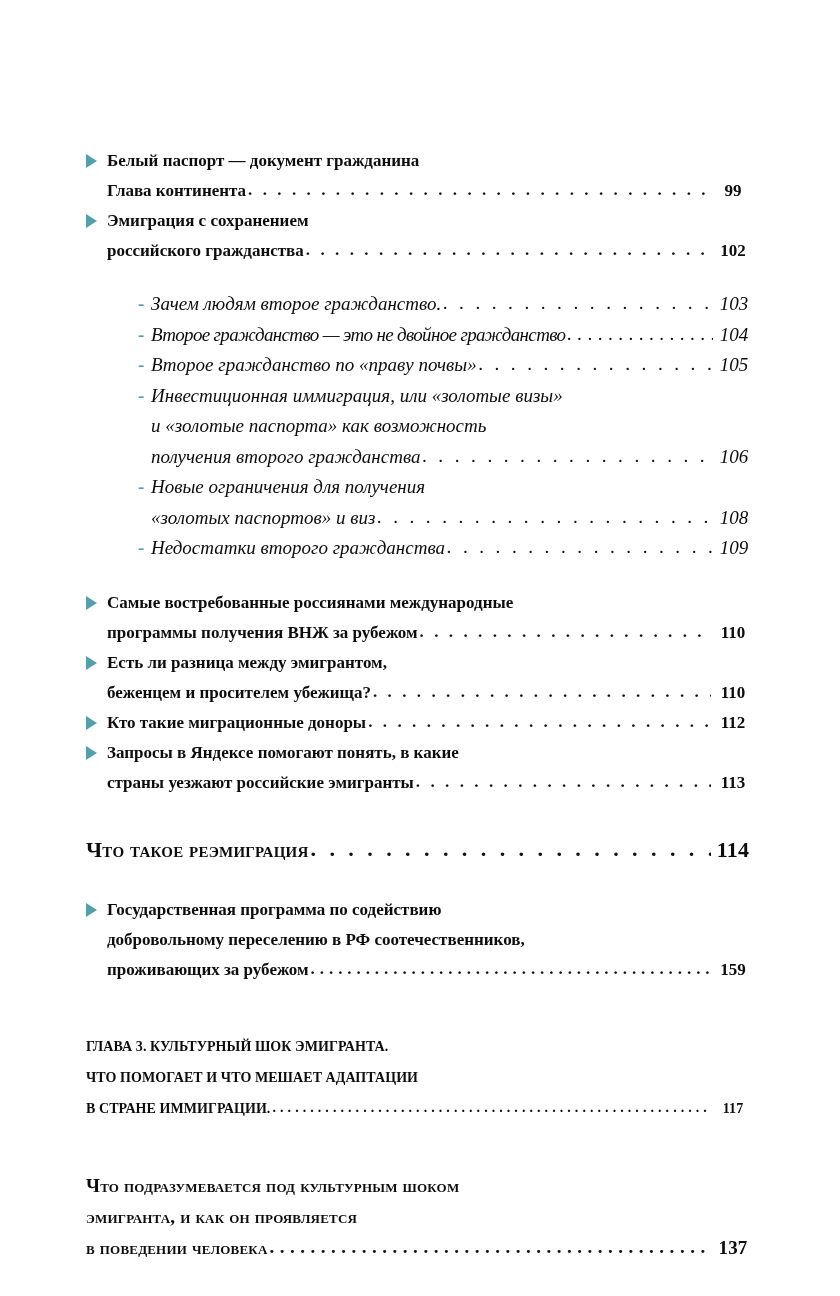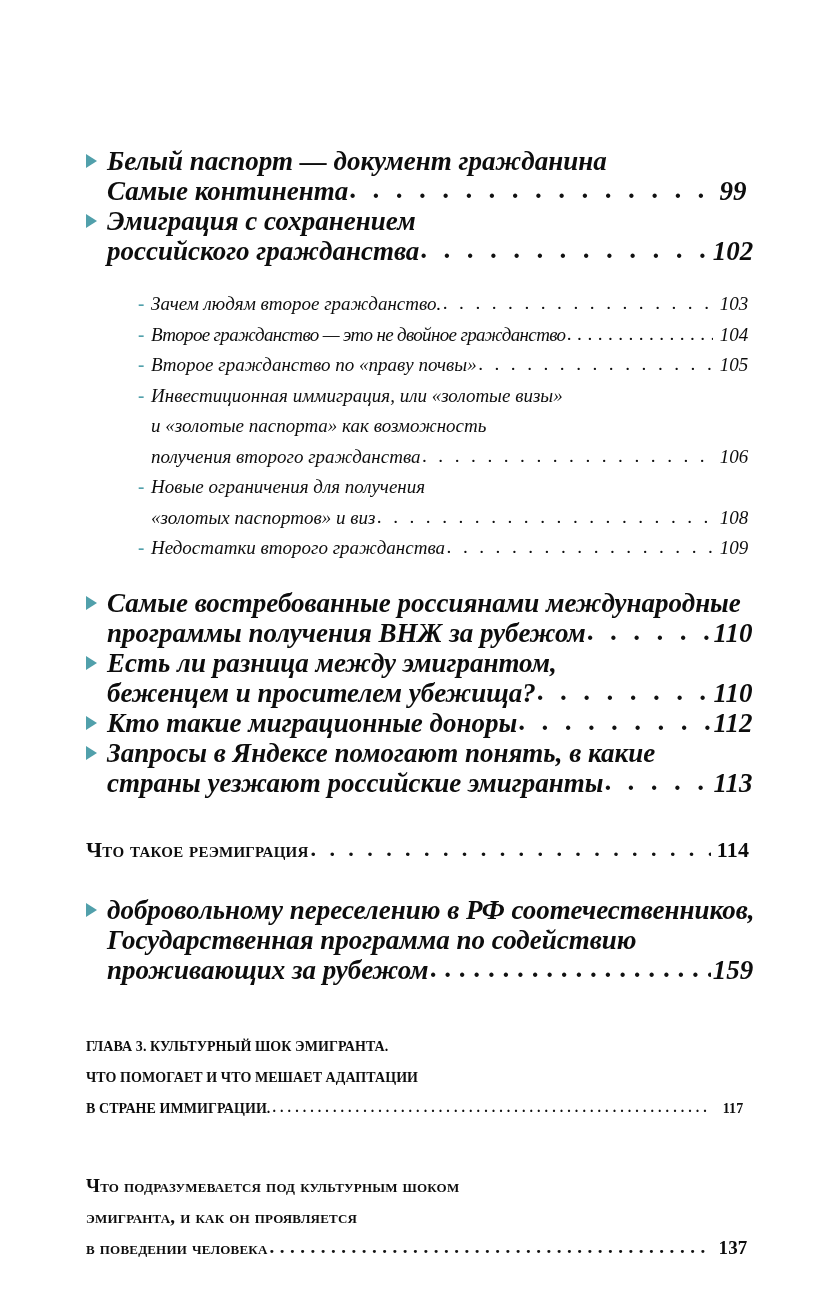--- a/index.html
+++ b/index.html
@@ -68,26 +68,25 @@
 
   .pnum {
     flex: 0 0 auto;
     text-align: center;
     white-space: pre;
   }
 
   
   .lvl1 {
     font-weight: bold;
-    font-size: 27px;
+    font-size: 17px;
     line-height: 30px;
     position: relative;
     padding-left: 21px;
     margin-bottom: 0;
-    font-style: italic;
   }
   .lvl1 .bullet {
     position: absolute;
     left: 0;
     top: 8px;
     width: 0;
     height: 0;
     border-top: 7px solid transparent;
     border-bottom: 7px solid transparent;
     border-left: 11px solid #51A0AB;
@@ -160,21 +159,21 @@
 
 <div class="page">
   <div class="toc">
 
     <div class="entry lvl1">
       <span class="bullet"></span>
       <div class="line">
         <span class="txt">Белый паспорт — документ гражданина</span>
       </div>
       <div class="line">
-        <span class="txt">Самые континента</span>
+        <span class="txt">Глава континента</span>
         <span class="leader"></span>
         <span class="pnum">99</span>
       </div>
     </div>
 
     <div class="entry lvl1">
       <span class="bullet"></span>
       <div class="line">
         <span class="txt">Эмиграция с сохранением</span>
       </div>
@@ -305,24 +304,24 @@
         <span class="leader"></span>
         <span class="pnum">114</span>
       </div>
     </div>
 
     <div class="gap-md"></div>
 
     <div class="entry lvl1">
       <span class="bullet"></span>
       <div class="line">
+        <span class="txt">Государственная программа по содействию</span>
+      </div>
+      <div class="line">
         <span class="txt">добровольному переселению в РФ соотечественников,</span>
-      </div>
-      <div class="line">
-        <span class="txt">Государственная программа по содействию</span>
       </div>
       <div class="line">
         <span class="txt">проживающих за рубежом</span>
         <span class="leader tight"></span>
         <span class="pnum">159</span>
       </div>
     </div>
 
     <div class="gap-xl"></div>
 

